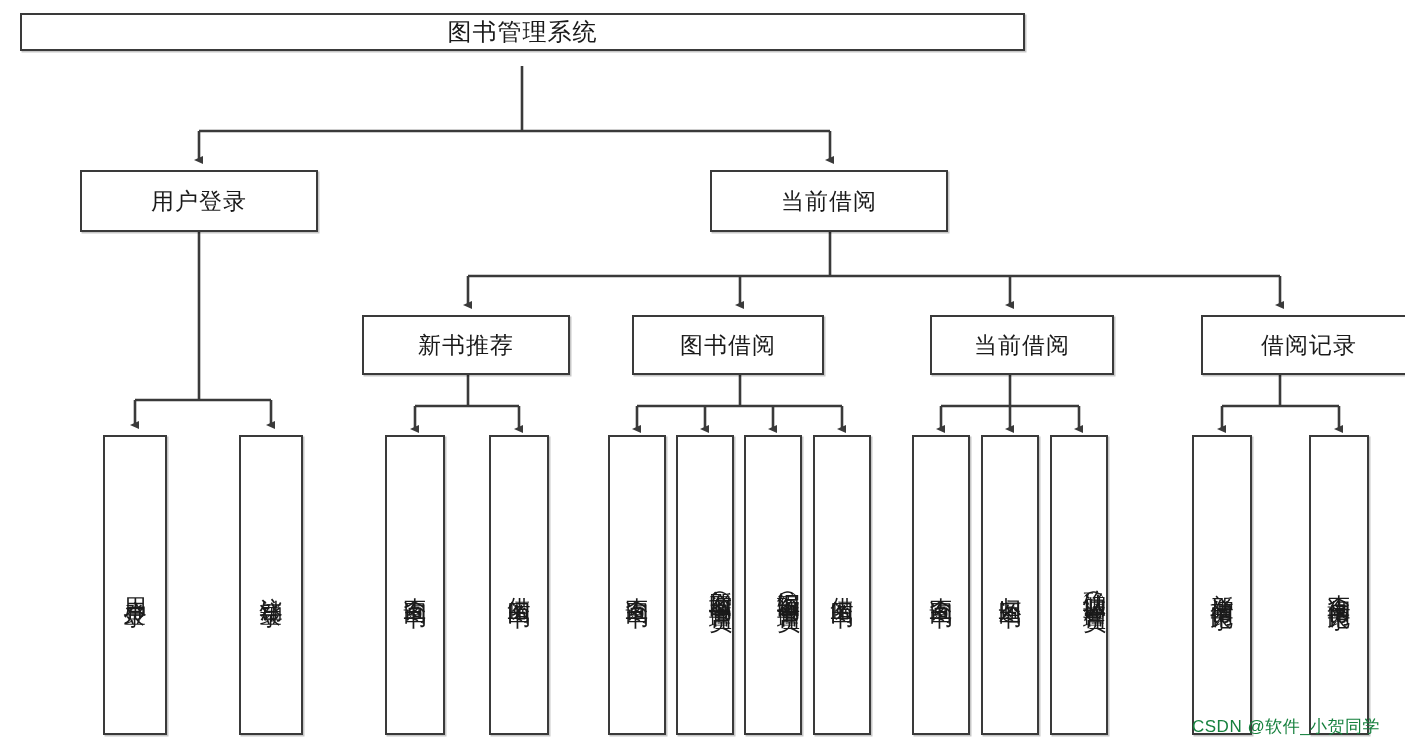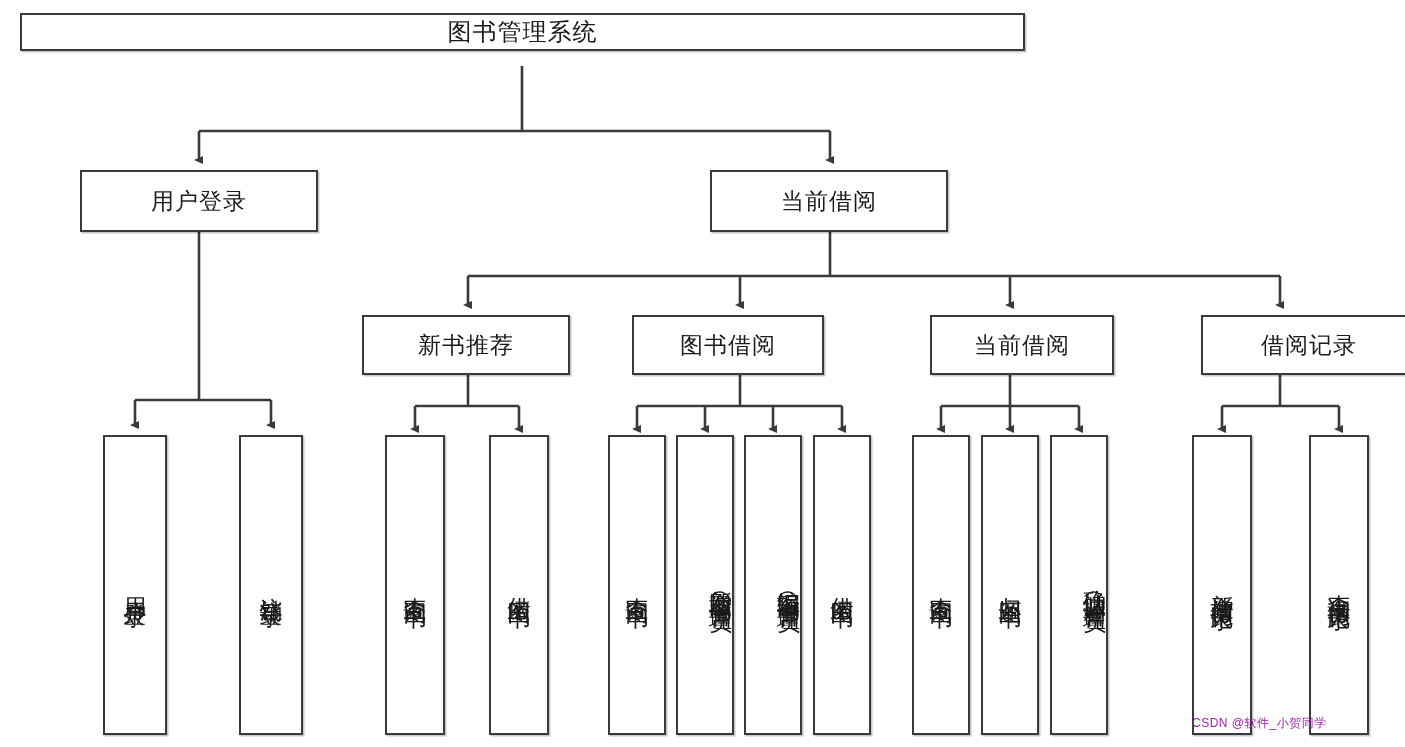--- a/index.html
+++ b/index.html
@@ -53,22 +53,22 @@
     padding-top: 4px;
     padding-bottom: 4px;
     align-items: flex-start;
     justify-content: center;
   }
   .node-v.centered {
     align-items: center;
   }
   .watermark {
     position: absolute;
-    font-size: 12px;
-    color: #a21caf;
+    font-size: 17px;
+    color: #15803d;
     white-space: nowrap;
     letter-spacing: 0.5px;
   }
 </style>
 </head>
 <body>
 
 <div id="canvas">
 
   <svg id="edges" viewBox="0 0 1405 747" xmlns="http://www.w3.org/2000/svg">

